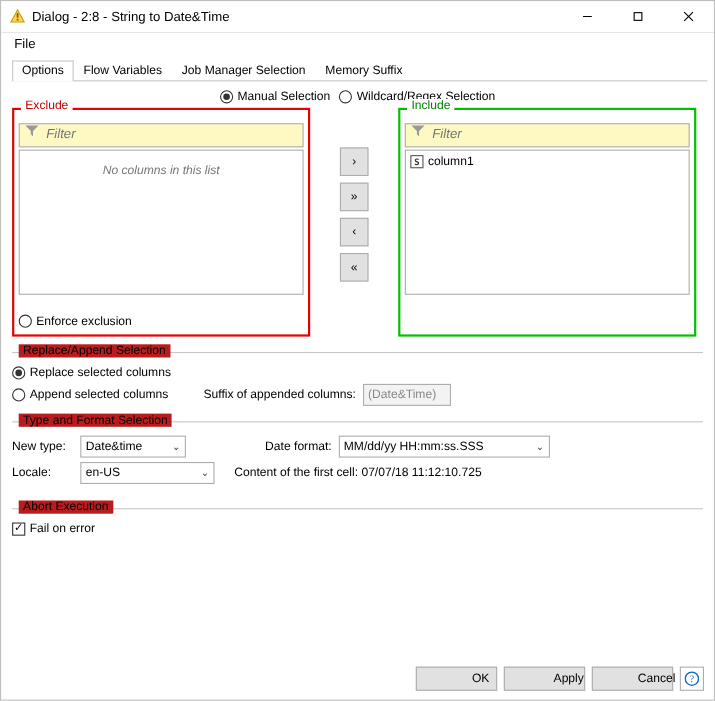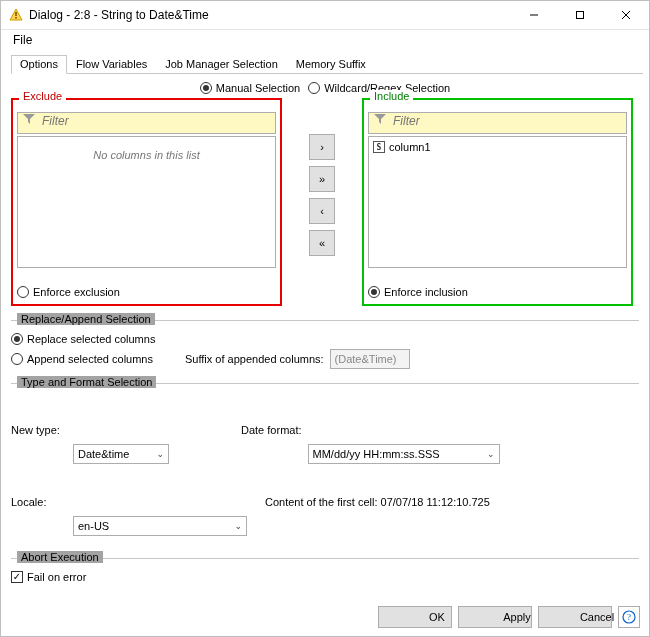--- a/index.html
+++ b/index.html
@@ -174,21 +174,20 @@
     height:20px;
   }
   .input-disabled { background:#f3f3f3; color:#888; }
   .select {
     display:flex; align-items:center; justify-content:space-between;
     border:1px solid #adadad;
     background:#fff;
     font-size:11px;
     padding:2px 4px;
     height:20px;
-    margin-top:48px;
   }
   .select .chev { color:#444; font-size:9px; margin-left:10px;}
   .btn {
     border:1px solid #adadad;
     background:#e1e1e1;
     display:flex; align-items:center; justify-content:center;
     font-size:11px;
     font-family:inherit;
     cursor:default;
     padding-left:44px;
@@ -221,21 +220,21 @@
     font-size:10px; line-height:10px; color:#000;
   }
   .section {
     border-top:1px solid #c7c7c7;
     padding-top:8px;
     margin-top:14px;
     position:relative;
   }
   .section .seclegend {
     position:absolute; top:-8px; left:6px;
-    background:#a3a3a3; padding:0 4px;
+    background:#b91c1c; padding:0 4px;
     font-size:11px;
   }
 </style>
 </head>
 <body>
 
 <div class="titlebar">
   <span class="appicon">
     <svg width="14" height="14" viewBox="0 0 14 14">
         <path d="M7 1 L13 12 L1 12 Z" fill="#ffd34e" stroke="#c9a000" stroke-width="1"></path>
@@ -327,24 +326,20 @@
               </svg>
           </span>
           <input class="filter-input" placeholder="Filter" style="">
         </div>
         <div class="listpane">
           <div class="colitem">
             <span class="typechip">S</span>
             <span>column1</span>
           </div>
         </div>
-        <div class="enforce radio">
-          <span class="radio-dot checked"></span>
-          <span>Enforce inclusion</span>
-        </div>
       </div>
     </div>
   </div>
 
   <div class="section">
     <span class="seclegend">Replace/Append Selection</span>
     <div class="form-row">
       <div class="radio">
         <span class="radio-dot checked"></span>
         <span>Replace selected columns</span>
@@ -371,21 +366,21 @@
       </div>
       <span style="width:60px"></span>
       <span class="label">Date format:</span>
       <div class="select" style="width:192px">
         <span>MM/dd/yy HH:mm:ss.SSS</span>
         <span class="chev">⌄</span>
       </div>
     </div>
     <div class="form-row">
       <span class="label" style="width:56px">Locale:</span>
-      <div class="select" style="width:174px">
+      <div class="select" style="width:122px">
         <span>en-US</span>
         <span class="chev">⌄</span>
       </div>
       <span style="width:6px"></span>
       <span class="label">Content of the first cell: 07/07/18 11:12:10.725</span>
     </div>
   </div>
 
   <div class="section" style="margin-top:22px">
     <span class="seclegend">Abort Execution</span>

